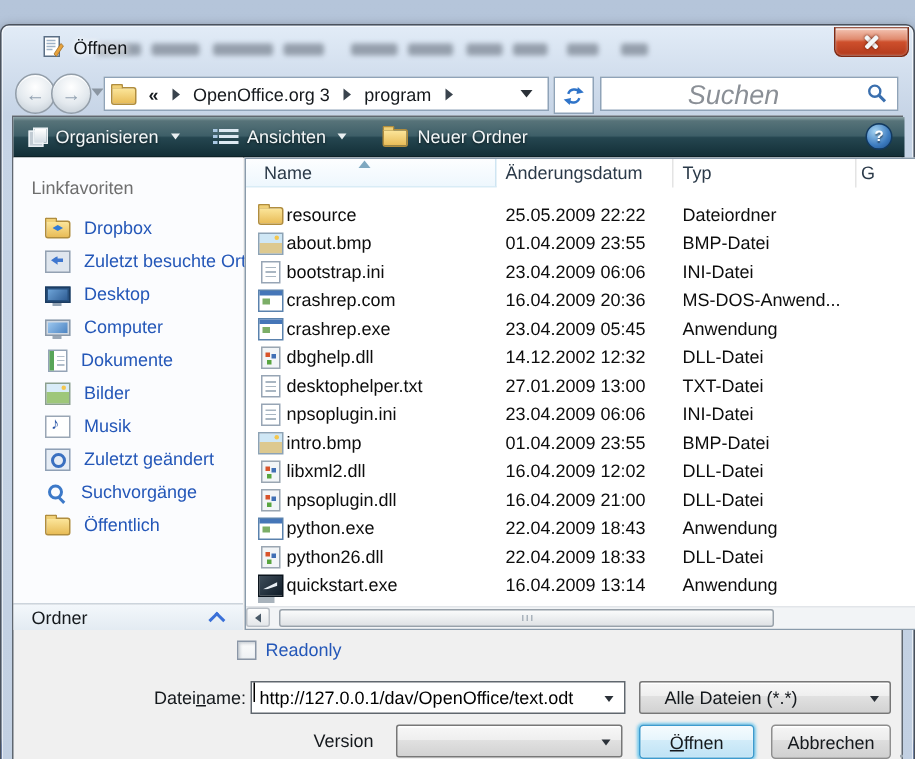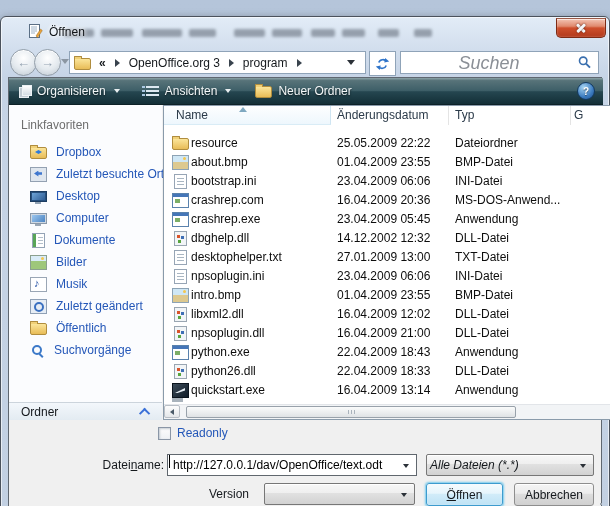--- a/index.html
+++ b/index.html
@@ -162,21 +162,21 @@
   .flabel-right{position:absolute;text-align:right;color:#15191d;}
   .lbl-filename{left:60px;top:441px;width:103px;}
   .lbl-version{left:178px;top:470px;width:70px;}
   .mn{text-decoration:underline;}
   .filename-combo{position:absolute;left:166px;top:437px;width:250px;height:22px;background:#fff;border:1px solid #60676e;box-sizing:border-box;}
   .filename-text{position:absolute;left:5px;top:3px;white-space:nowrap;color:#000;}
   .caret{display:inline-block;width:1px;height:13px;background:#000;vertical-align:-2px;margin-left:1px;}
   .combo-arrow{position:absolute;right:7px;top:9px;width:0;height:0;border-left:3.5px solid transparent;border-right:3.5px solid transparent;border-top:4px solid #2b3138;}
   .combo{position:absolute;height:22px;border:1px solid #777;border-radius:2px;box-sizing:border-box;
     background:linear-gradient(180deg,#f7f7f7 0,#efefef 45%,#e1e1e1 46%,#d2d2d2 100%);box-shadow:inset 0 1px 0 #fff;}
-  .combo .label{position:absolute;left:3px;top:3px;color:#15191d;white-space:nowrap;font-style:italic;}
+  .combo .label{position:absolute;left:16px;top:3px;color:#15191d;white-space:nowrap;}
   .filetype-combo{left:425px;top:437px;width:168px;}
   .version-combo{left:263px;top:466px;width:151px;}
   .push-btn{position:absolute;height:23px;border-radius:3px;box-sizing:border-box;display:flex;align-items:center;justify-content:center;color:#15191d;cursor:default;}
   .btn-open{left:425px;top:466px;width:77px;border:1px solid var(--default-button-border,#3d9bce);
     background:linear-gradient(180deg,#f5fbfe 0,#e6f5fc 45%,#d2ecf9 46%,#bfe3f5 100%);
     box-shadow:0 0 2px 1px rgba(86,193,236,.8),inset 0 0 1px #fff;}
   .btn-cancel{left:513px;top:466px;width:80px;border:1px solid #8e8e8e;
     background:linear-gradient(180deg,#f5f5f5 0,#ececec 45%,#dedede 46%,#d0d0d0 100%);box-shadow:inset 0 1px 0 #fff;}
   .resize-grip{position:absolute;left:592px;top:486px;width:9px;height:9px;
     background:radial-gradient(circle at 8px 1px,#9fa8b0 1px,transparent 1.3px),
@@ -318,27 +318,27 @@
             <span class="gicon" data-icon="music"></span>
             <span class="slabel">Musik</span>
           </div>
 
           <div class="side-item">
             <span class="gicon" data-icon="recently-changed"></span>
             <span class="slabel">Zuletzt geändert</span>
           </div>
 
           <div class="side-item">
+            <span class="gicon" data-icon="searches"></span>
+            <span class="slabel">Suchvorgänge</span>
+          </div>
+
+          <div class="side-item">
             <span class="gicon" data-icon="public-folder"></span>
             <span class="slabel">Öffentlich</span>
-          </div>
-
-          <div class="side-item">
-            <span class="gicon" data-icon="searches"></span>
-            <span class="slabel">Suchvorgänge</span>
           </div>
         </div>
     </div>
     <div class="side-footer">
       <span class="flabel">Ordner</span>
       <span class="chev-up"></span>
     </div>
 
     <div class="filepanel">
       <div class="col-head">

